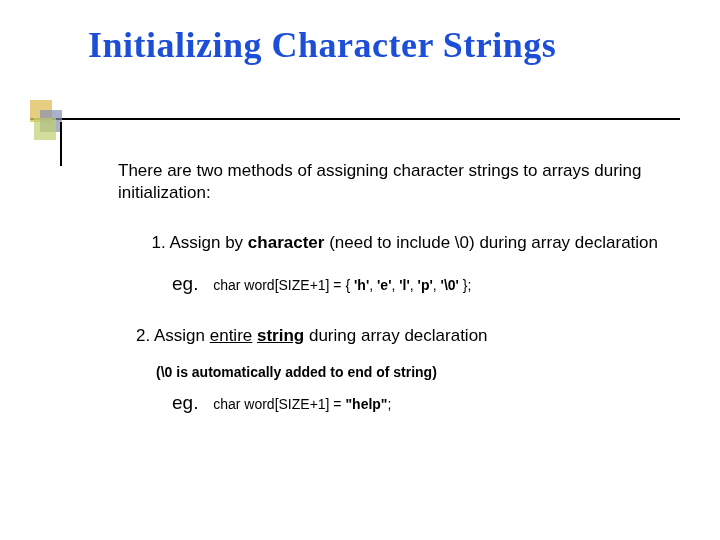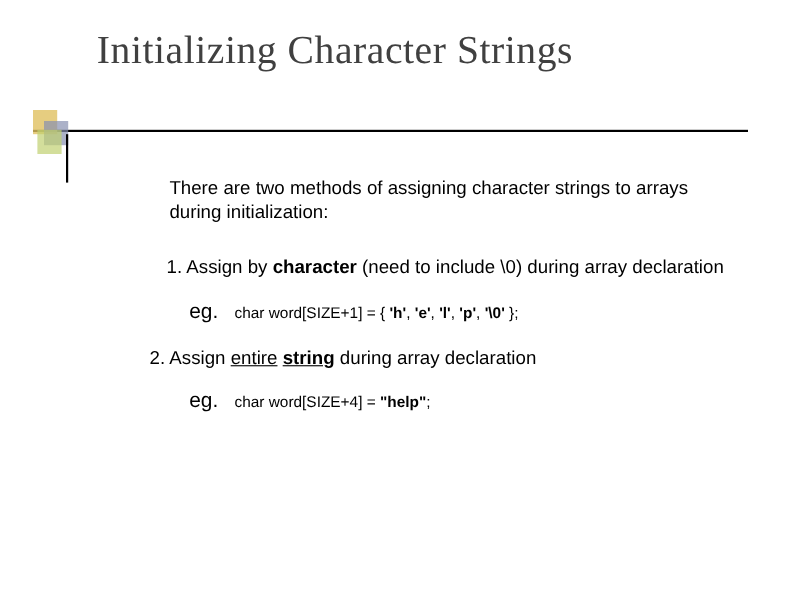--- a/index.html
+++ b/index.html
@@ -20,23 +20,23 @@
   }
   .title-block {
     position: absolute;
     left: 88px;
     top: 24px;
     right: 40px;
   }
   .title-text {
     font-family: "Times New Roman", Times, serif;
     font-size: 36px;
-    font-weight: normal;
+    font-weight: bold;
     letter-spacing: 0.5px;
-    color: #404040;
+    color: #1d4ed8;
   }
   .title-rule {
     position: absolute;
     left: 30px;
     right: 40px;
     top: 118px;
     height: 0;
     border-top: 2px solid #000;
   }
   .accent-group {
@@ -64,25 +64,25 @@
   }
 
   .body {
     position: absolute;
     left: 118px;
     top: 160px;
     width: 540px;
     font-size: 17px;
     line-height: 1.3;
   }
-  .intro { margin-bottom: 28px; margin-left: 36px; }
+  .intro { margin-bottom: 28px; }
   .item1 { margin-left: 28px; margin-bottom: 18px; text-align: right; }
   .item2 { margin-left: 18px; margin-bottom: 16px; }
   .note  { margin-left: 38px; font-size: 14px; font-weight: bold; margin-bottom: 10px; }
-  .eg-line { margin-left: 54px; margin-bottom: 18px; }
+  .eg-line { margin-left: 54px; margin-bottom: 28px; }
   .eg-line2 { margin-left: 54px; }
   .eg-label { font-size: 19px; display: inline-block; margin-right: 10px; }
   .code-inline { font-size: 14px; vertical-align: baseline; }
   .bold { font-weight: bold; }
   .ul { text-decoration: underline; }
 </style>
 </head>
 <body>
 
 <div class="slide">
@@ -111,23 +111,26 @@
       <span class="eg-label">eg.</span>
       <span class="code-inline">
         <span>char word[SIZE+1] = { </span><span class="bold">'h'</span><span>, </span><span class="bold">'e'</span><span>, </span><span class="bold">'l'</span><span>, </span><span class="bold">'p'</span><span>, </span><span class="bold">'\0'</span><span> };</span>
       </span>
     </div>
 
     <div class="item2">
       <span>2. Assign </span><span class="ul">entire</span><span> </span><span class="bold ul">string</span><span> during array declaration</span>
     </div>
 
+    <div class="note">
+      <span>(</span><span>\0</span><span> is automatically added to end of string)</span>
+    </div>
 
     <div class="eg-line2">
       <span class="eg-label">eg.</span>
       <span class="code-inline">
-        <span>char word[SIZE+4] = </span><span class="bold">"help"</span><span>;</span>
+        <span>char word[SIZE+1] = </span><span class="bold">"help"</span><span>;</span>
       </span>
     </div>
 
   </div>
 
 </div>
 
 </body></html>

